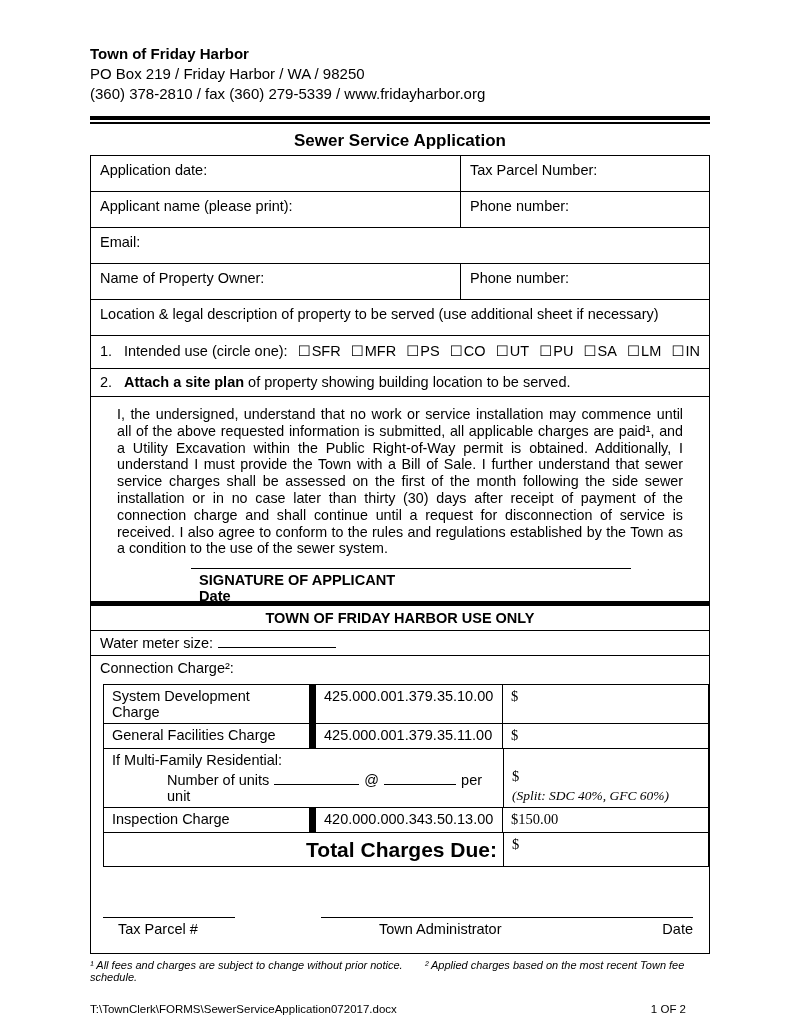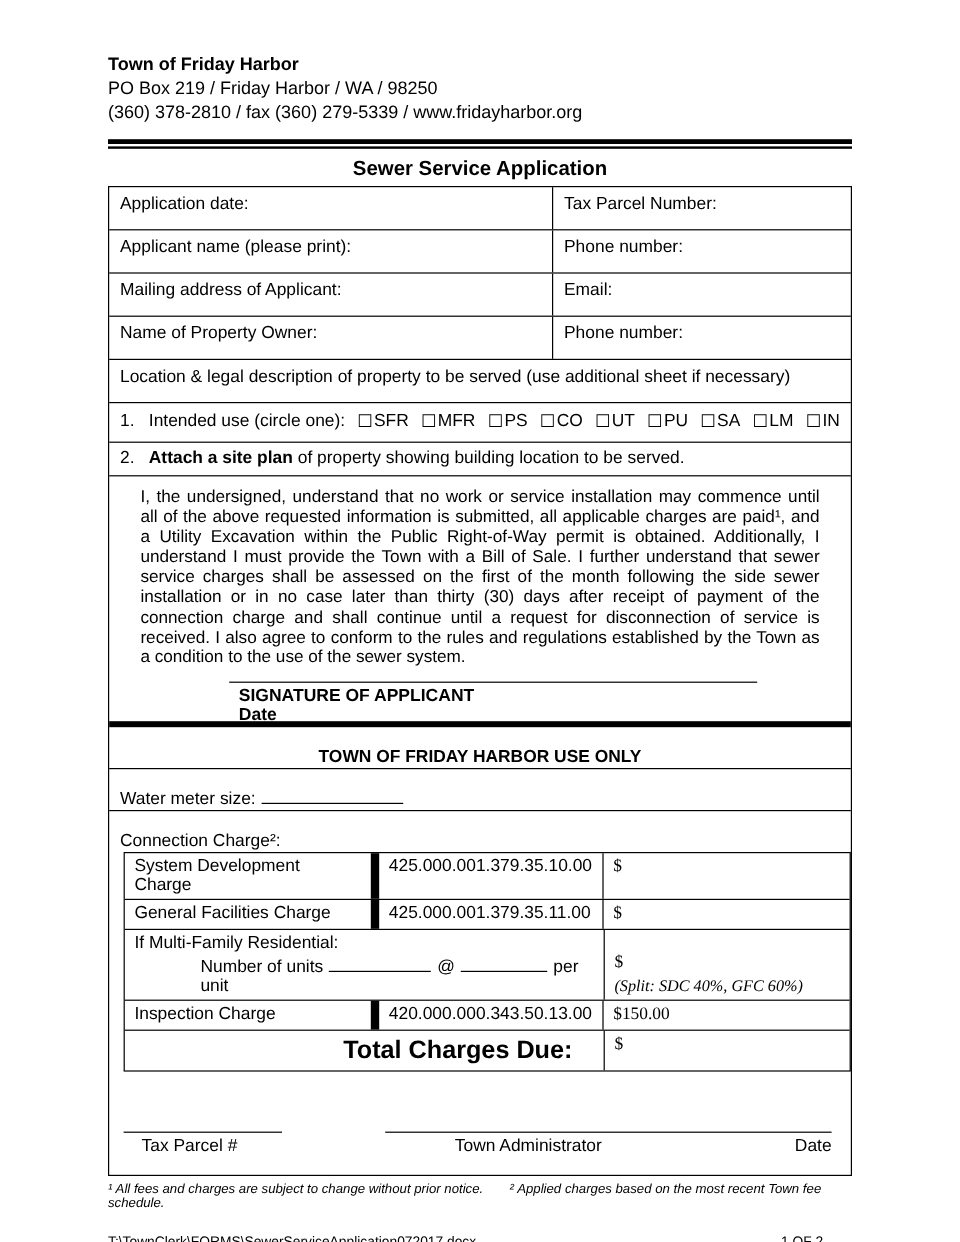--- a/index.html
+++ b/index.html
@@ -41,42 +41,42 @@
   .b { font-weight:bold; }
 
   .prow { height:204px; padding:9px 26px 13px; border-bottom:none; display:block; }
   .agreement { font-size:14.3px; line-height:16.8px; text-align:justify; }
   .sig-area { margin-top:11px; margin-left:74px; width:440px; }
   .sig-line { height:0; border-bottom:1px solid #000; }
   .sig-labels { display:flex; justify-content:space-between; font-weight:bold; margin-top:3px; padding:0 12px 0 8px; font-size:14.6px;flex-direction:column; }
 
   
   .thickbar { height:5px; background:#000; }
-  .orow { border-bottom:1px solid #000; padding:17px 9px; height:25px; }
+  .orow { border-bottom:1px solid #000; padding:4px 9px; height:25px; }
   .otitle { text-align:center; font-weight:bold; }
   .noborder { border-bottom:none; height:28px; }
 
   .blank { display:inline-block; border-bottom:1px solid #000; height:12px; vertical-align:baseline; }
   .wmblank { width:118px; margin-left:5px; }
 
   .charges { border:1px solid #000; margin-left:12px; }
   .crow { display:flex; border-bottom:1px solid #000; min-height:25px; }
   .crow:last-child { border-bottom:none; }
   .cname  { width:212px; border-right:7px solid #000000; padding:3px 8px; }
   .cacct  { width:187px; border-right:1px solid #000; padding:3px 8px; }
   .camt   { flex:1; padding:3px 8px; }
   .serif  { font-family:"Liberation Serif", serif; }
   .cmerged{ width:400px; border-right:1px solid #000; padding:3px 8px; }
   .mf     { min-height:50px;align-items:flex-end; }
   .mf2    { margin-left:55px; margin-top:4px; }
   .mfb1   { width:85px; margin:0 5px; }
   .mfb2   { width:72px; margin:0 5px; }
   .split  { font-family:"Liberation Serif", serif; font-style:italic; font-size:13.5px; margin-top:3px; }
   .totalrow { min-height:33px; }
-  .tlabel { text-align:right; font-size:21px; font-weight:bold; padding-right:26px; line-height:27px; }
+  .tlabel { text-align:right; font-size:21px; font-weight:bold; padding-right:6px; line-height:27px; }
 
   .final-sign { display:flex; margin-top:50px; padding-bottom:16px; }
   .fs-col1 { margin-left:12px; width:132px; }
   .fs-col2 { margin-left:86px; width:372px; }
   .fs-line { height:0; border-bottom:1px solid #000; }
   .fs-label1 { margin-left:15px; margin-top:3px; }
   .fs-labels2 { display:flex; margin-top:3px;justify-content:space-between; }
   .fs-admin { margin-left:58px; }
   .fs-date  { margin-left:auto; }
 
@@ -107,21 +107,20 @@
       <div class="fcell fcell-l"><span>Application date:</span></div>
       <div class="fcell fcell-r"><span>Tax Parcel Number:</span></div>
     </div>
 
     <div class="frow h36">
       <div class="fcell fcell-l"><span>Applicant name (please print):</span></div>
       <div class="fcell fcell-r"><span>Phone number:</span></div>
     </div>
 
     <div class="frow h36">
-      <div class="fcell fcell-l"><span>Mailing address of Applicant:</span></div>
       <div class="fcell fcell-r"><span>Email:</span></div>
     </div>
 
     <div class="frow h36">
       <div class="fcell fcell-l"><span>Name of Property Owner:</span></div>
       <div class="fcell fcell-r"><span>Phone number:</span></div>
     </div>
 
     <div class="locrow">
       <span>Location &amp; legal description of property to be served (use additional sheet if necessary)</span>

